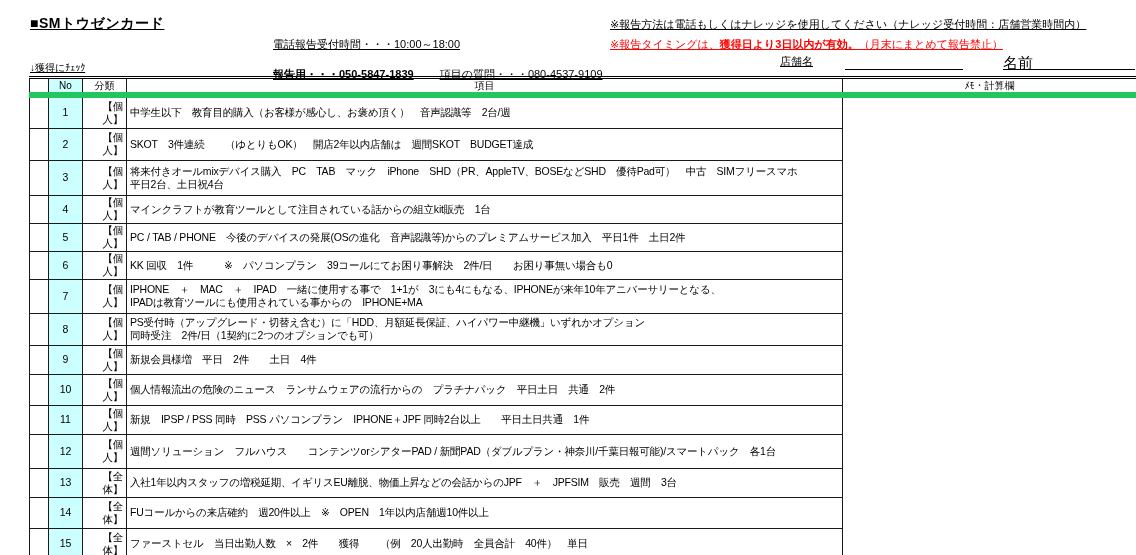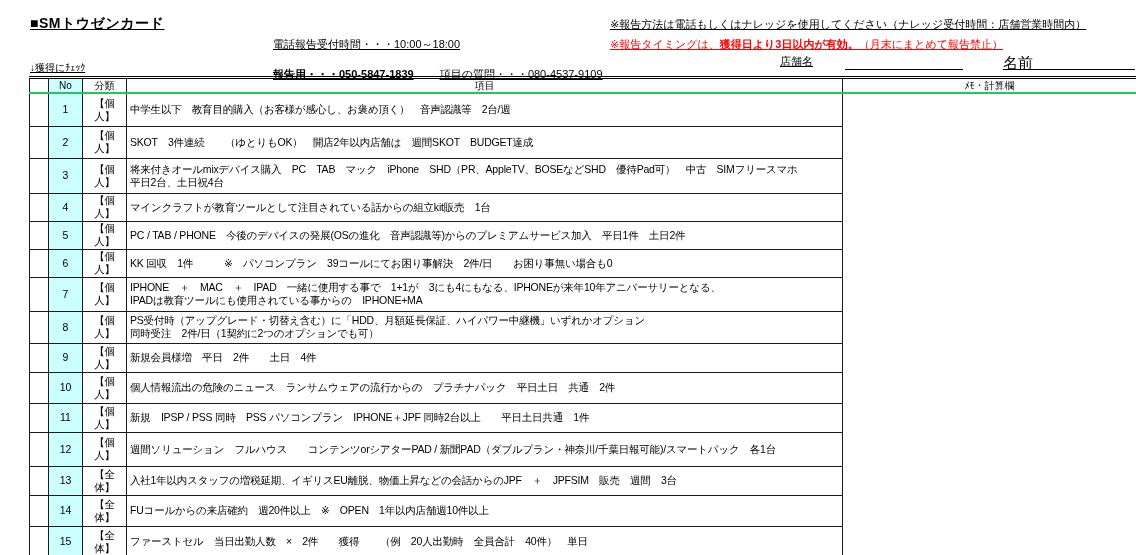--- a/index.html
+++ b/index.html
@@ -28,25 +28,25 @@
     border-collapse:collapse;table-layout:fixed;
     border-top:3px double #000;
   }
   .c-chk{width:19px}.c-no{width:34px}.c-cat{width:44px}.c-item{width:716px}.c-memo{width:294px}
   table.tbl td{
     border:1px solid #1a1a1a;
     padding:0 3px;font-size:10.5px;line-height:13px;
     overflow:hidden;vertical-align:middle;
   }
   table.tbl td.h{
-    border-bottom:2px solid #22c55e;
+    border-bottom:6px solid #22c55e;
     font-size:10px;height:13px;text-align:center;padding:0;line-height:12px;
   }
   td.no{background:#ccffff;text-align:center;}
-  td.cat{text-align:center;padding:0 1px;letter-spacing:-0.3px;margin-top:44px;}
+  td.cat{text-align:right;padding:0 1px;letter-spacing:-0.3px;margin-top:44px;}
   td.item{white-space:pre-line;letter-spacing:-0.2px;}
   td.memo{background:#ffffff;}
 </style>
 </head>
 <body>
 
 <div class="abs doc-title">■SMトウゼンカード</div>
 
 <div class="abs phones">
   <span class="report">報告用・・・050-5847-1839</span><span class="question">項目の質問・・・080-4537-9109</span>

